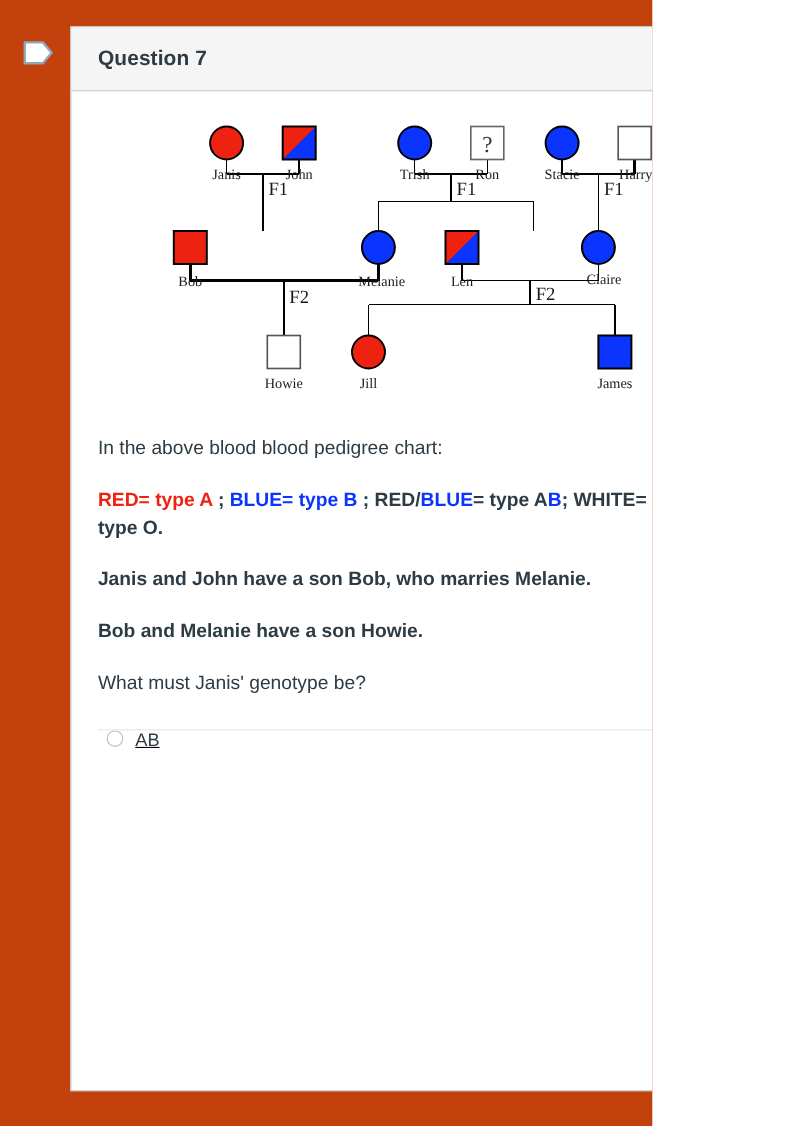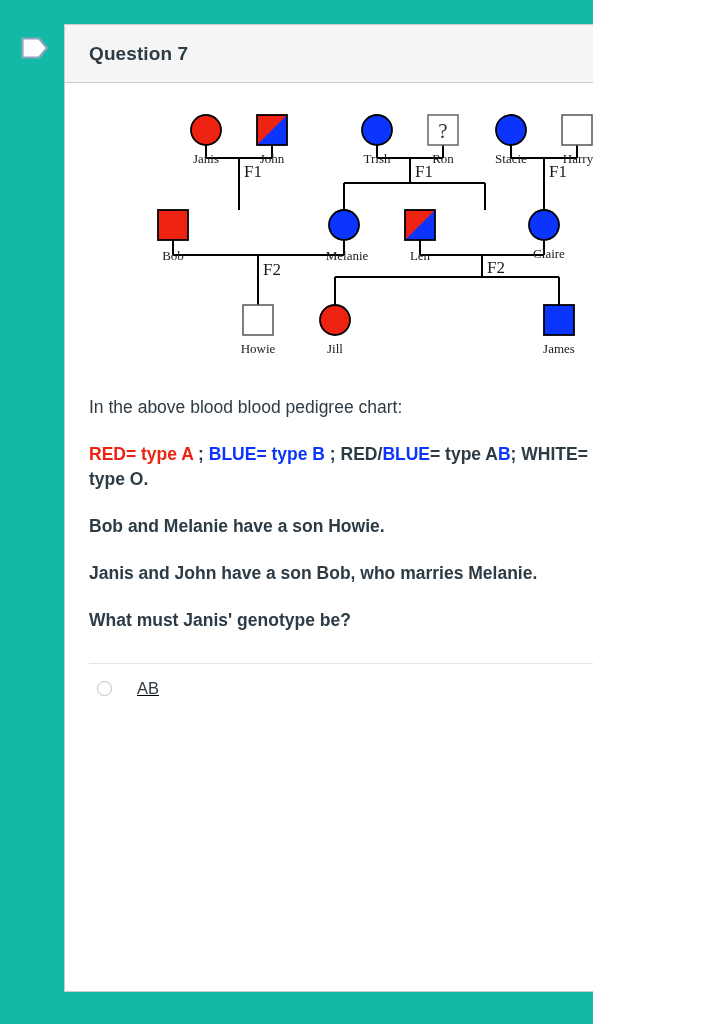--- a/index.html
+++ b/index.html
@@ -9,21 +9,21 @@
     height: 1024px;
     background: #ffffff;
     font-family: "Liberation Sans", sans-serif;
     -webkit-font-smoothing: antialiased;
   }
   #page {
     position: relative;
     width: 593px;
     height: 1024px;
     overflow: hidden;
-    background: #14b8a6;
+    background: #c2410c;
   }
 
   
   .flag-icon {
     position: absolute;
     left: 21px;
     top: 37px;
     width: 28px;
     height: 22px;
   }
@@ -75,33 +75,32 @@
 
   
   .prose-line {
     color: #2d3b45;
     font-size: 17.5px;
     line-height: 25px;
   }
   .p-intro  { font-weight: normal; margin: 0 0 0 0; }
   .p-legend { font-weight: bold; margin: 22px 0 0 0; max-width: 530px; }
   .p-story  { font-weight: bold; margin: 22px 0 0 0; max-width: 490px; }
-  .p-ask    { font-weight: bold; margin: 22px 0 0 0; }
+  .p-ask    { font-weight: normal; margin: 22px 0 0 0; }
   .red  { color: #ee2211; }
   .blue { color: #0b35ff; }
 
   
   .answers {
     margin-top: 30px;
     border-top: 1px solid #e3e7ea;
   }
   .answer-row {
     display: flex;
-    align-items: center;
-    gap: 25px;
+    gap: 11px;
     height: 49px;
     border-bottom: 1px solid #e3e7ea;
     padding-left: 8px;
     box-sizing: border-box;
     cursor: pointer;
     text-decoration: underline;
   }
   .answer-row:last-child { border-bottom: none; }
   .radio {
     width: 13px;
@@ -246,22 +245,22 @@
           </g>
         </svg>
       </div>
 
       <p class="prose-line p-intro">In the above blood blood pedigree chart:</p>
 
       <p class="prose-line p-legend">
         <span class="red">RED= type A</span><span> ; </span><span class="blue">BLUE= type B</span><span> ; </span><span>RED</span><span>/</span><span class="blue">BLUE</span><span>= type A</span><span class="blue">B</span><span>; WHITE= type O.</span>
       </p>
 
+      <p class="prose-line p-story">Janis and John have a son Bob, who marries Melanie.</p>
       <p class="prose-line p-story">Bob and Melanie have a son Howie.</p>
-      <p class="prose-line p-story">Janis and John have a son Bob, who marries Melanie.</p>
       <p class="prose-line p-ask">What must Janis' genotype be?</p>
 
       <div class="answers">
         <div class="answer-row">
           <span class="radio"></span>
           <span class="answer-label">AB</span>
         </div>
       </div>
 
     </div>

